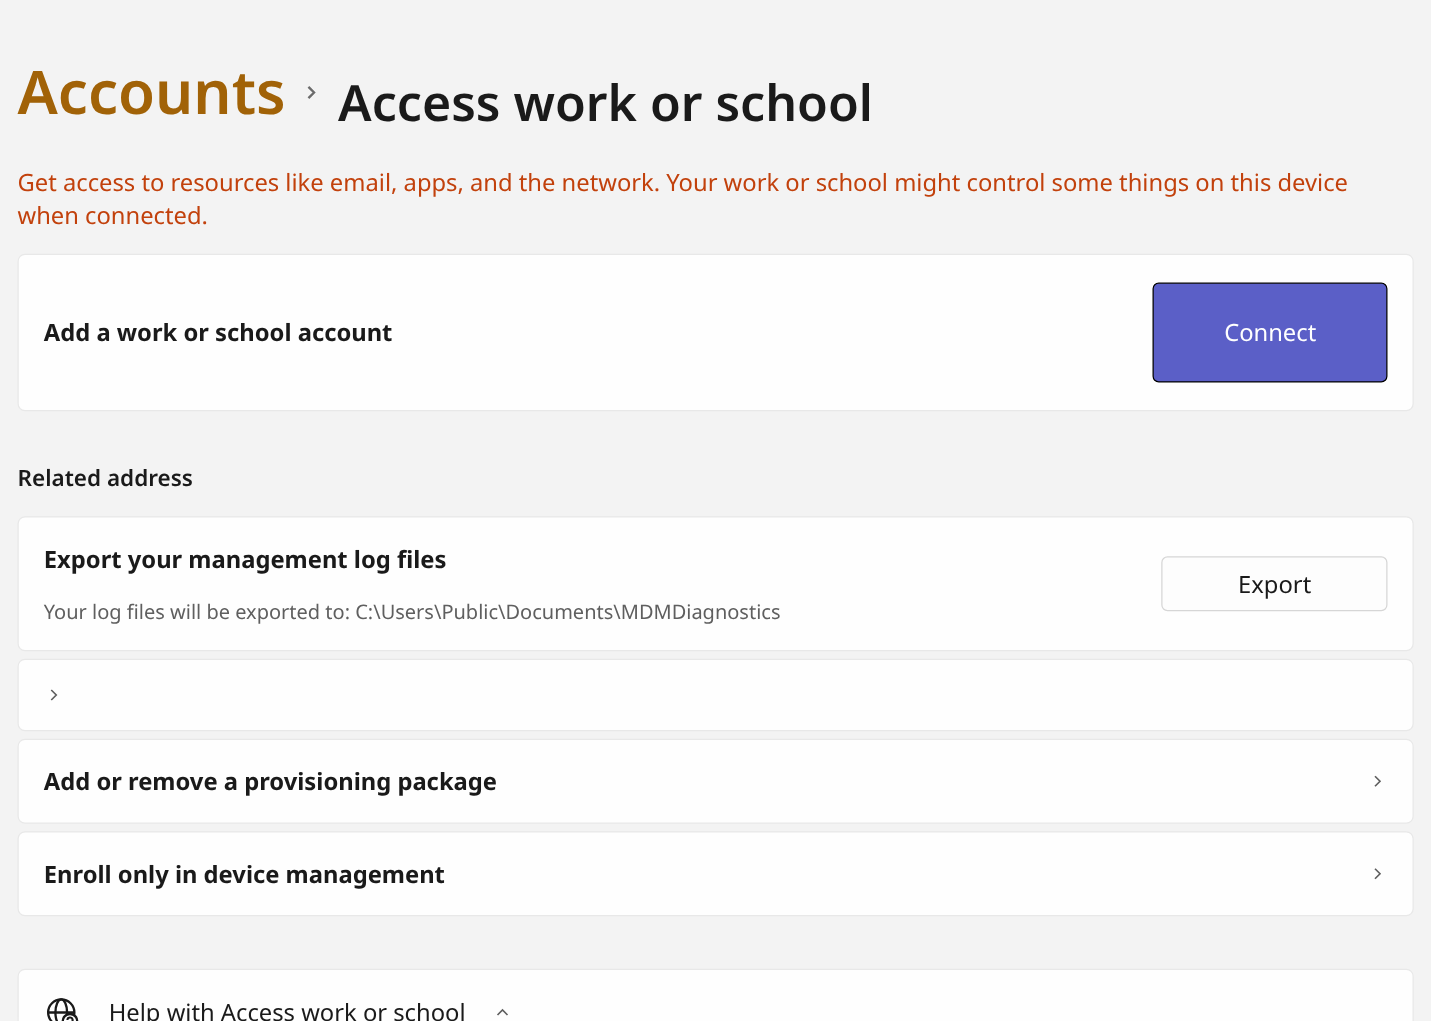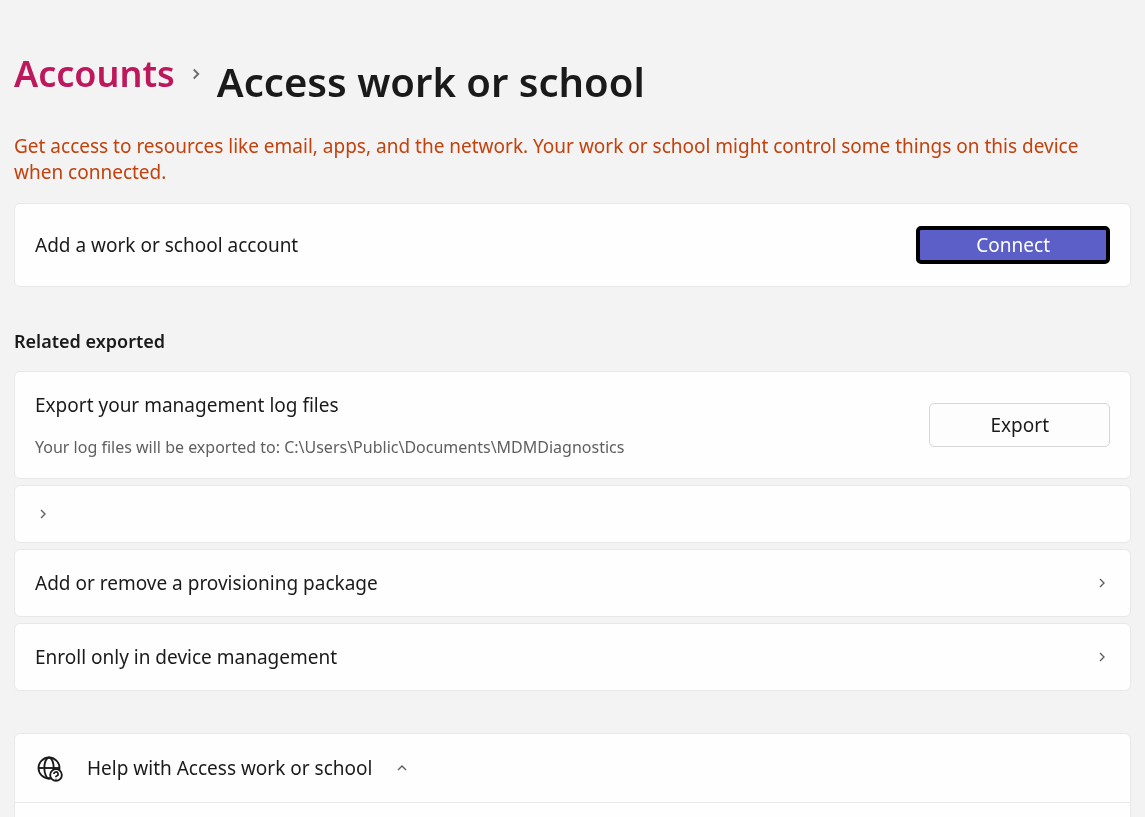--- a/index.html
+++ b/index.html
@@ -13,23 +13,23 @@
       overflow: hidden;
     }
     .breadcrumb {
       display: flex;
       align-items: center;
       gap: 8px;
       padding-top: 38px;
       padding-bottom: 24px;
     }
     .breadcrumb-parent {
-      font-size: 36px;
+      font-size: 48px;
       font-weight: 600;
-      color: #be185d;
+      color: #a16207;
     }
     .breadcrumb-sep {
       color: #6b6b6b;
       display: flex;
       align-items: center;
       margin: 0 4px;
     }
     .breadcrumb-current {
       font-size: 40px;
       font-weight: 600;
@@ -51,32 +51,33 @@
       align-items: center;
       justify-content: space-between;
     }
     .card-connect {
       padding: 22px 20px;
       margin-bottom: 42px;
     }
     .card-main-text {
       font-size: 19px;
       color: #1a1a1a;
+      font-weight: bold;
     }
     .card-sub-text {
       font-size: 16px;
       color: #5f5f5f;
       margin-top: 18px;
     }
     .btn-primary {
       background: #5b5fc7;
       color: #ffffff;
-      border: 4px solid #000000;
+      border: 1px solid #000000;
       border-radius: 5px;
-      padding: 2px 56px;
+      padding: 26px 56px;
       font-size: 19px;
       cursor: pointer;
       font-family: inherit;
     }
     .btn-secondary {
       background: #fdfdfd;
       color: #1a1a1a;
       border: 1px solid #d6d6d6;
       border-radius: 5px;
       padding: 8px 60px;
@@ -139,21 +140,21 @@
   <span class="breadcrumb-current">Access work or school</span>
 </div>
 
 <div class="description">Get access to resources like email, apps, and the network. Your work or school might control some things on this device when connected.</div>
 
 <div class="card card-connect">
   <div class="card-main-text">Add a work or school account</div>
   <button class="btn-primary">Connect</button>
 </div>
 
-<div class="section-title">Related exported</div>
+<div class="section-title">Related address</div>
 
 <div class="card">
   <div>
     <div class="card-main-text">Export your management log files</div>
     <div class="card-sub-text">Your log files will be exported to: C:\Users\Public\Documents\MDMDiagnostics</div>
   </div>
   <button class="btn-secondary">Export</button>
 </div>
 
 <div class="card">

